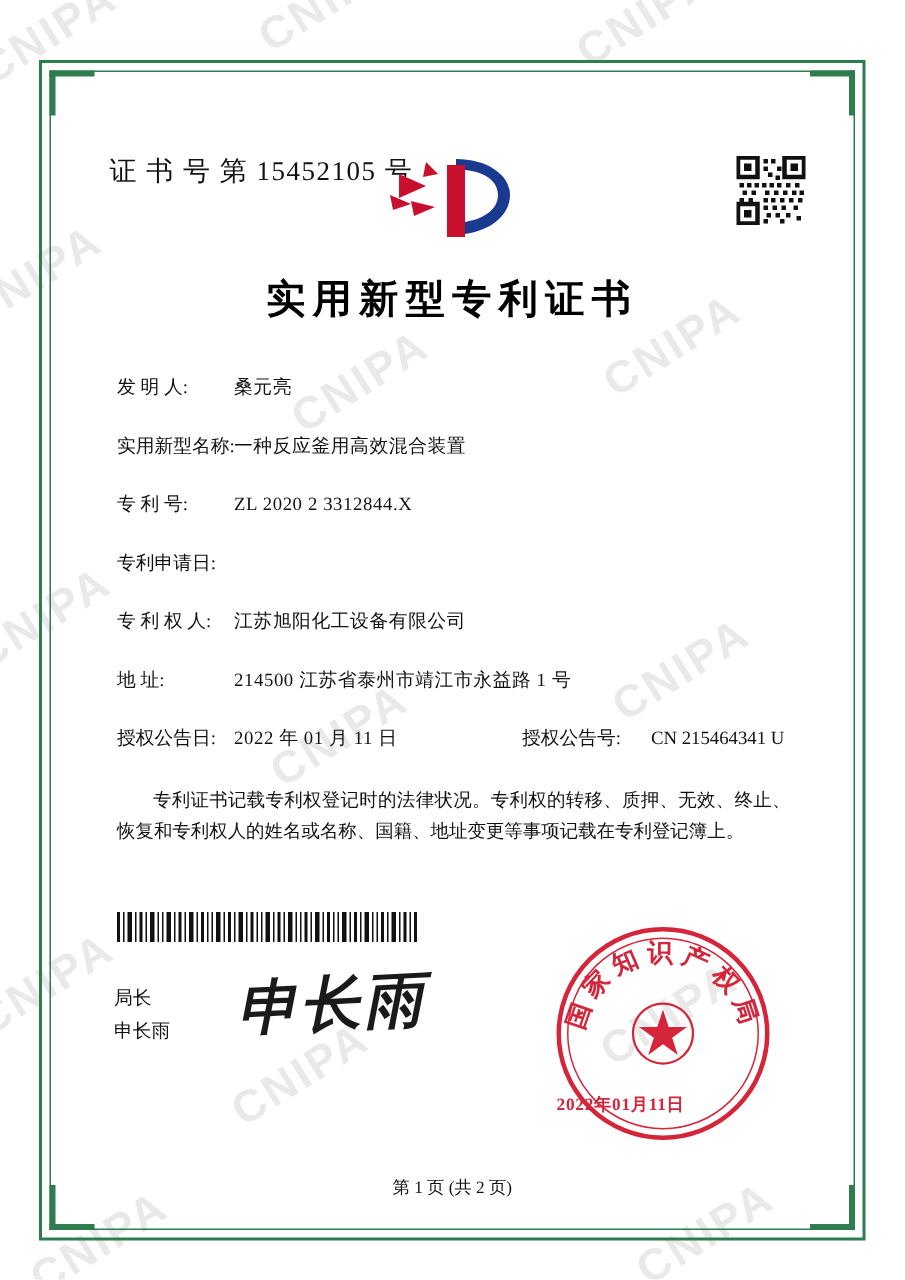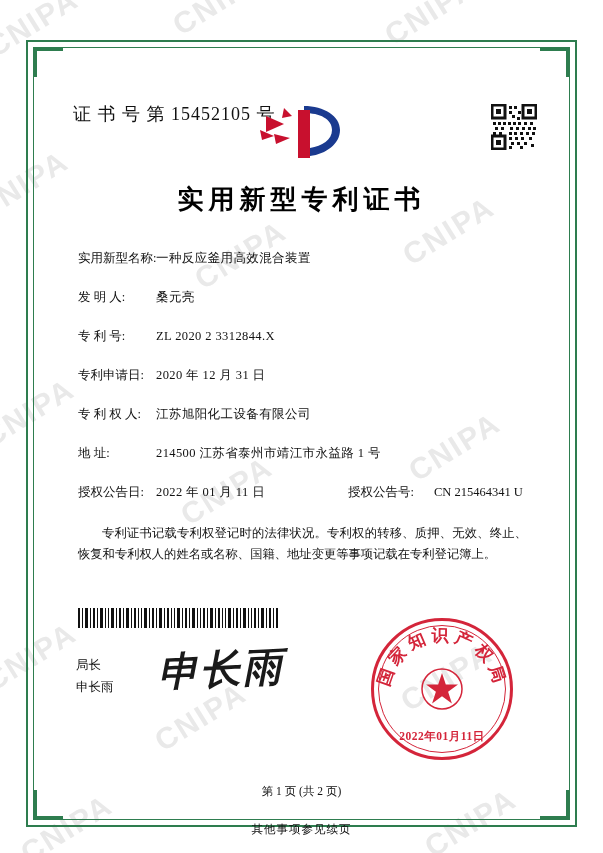--- a/index.html
+++ b/index.html
@@ -219,21 +219,21 @@
   .seal-arc-text {
     position: absolute;
     left: 0; top: 0;
     width: 142px; height: 142px;
   }
   .seal-date {
     position: absolute;
     left: 0;
     right: 0;
     bottom: 16px;
-    text-align: center;
+    text-align: left;
     font-size: 11.5px;
     font-weight: 700;
     color: #d4253a;
     letter-spacing: 0.5px;
   }
 
   
   .page-num {
     position: absolute;
     left: 0;
@@ -348,37 +348,36 @@
             <rect x="29" y="42" width="3" height="3"></rect>
         </g>
       </svg>
     </div>
 
     <div class="title">实用新型专利证书</div>
 
     <div class="fields">
 
       <div class="field-row">
+        <div class="field-label">发  明  人:</div>
+        <div class="field-value">桑元亮</div>
+      </div>
+
+      <div class="field-row">
         <div class="field-label">实用新型名称:</div>
         <div class="field-value">一种反应釜用高效混合装置</div>
       </div>
 
       <div class="field-row">
-        <div class="field-label">发  明  人:</div>
-        <div class="field-value">桑元亮</div>
-      </div>
-
-      <div class="field-row">
         <div class="field-label">专  利  号:</div>
         <div class="field-value">ZL 2020 2 3312844.X</div>
       </div>
 
       <div class="field-row">
         <div class="field-label">专利申请日:</div>
-        <div class="field-value">2020 年 12 月 31 日</div>
       </div>
 
       <div class="field-row">
         <div class="field-label">专 利 权 人:</div>
         <div class="field-value">江苏旭阳化工设备有限公司</div>
       </div>
 
       <div class="field-row">
         <div class="field-label">地      址:</div>
         <div class="field-value">214500 江苏省泰州市靖江市永益路 1 号</div>
@@ -479,16 +478,15 @@
         <svg viewBox="0 0 46 46" width="46" height="46" aria-hidden="true">
           <circle cx="23" cy="23" r="20" fill="none" stroke="#d4253a" stroke-width="1.5"></circle>
           <path d="M23 7 l3.8 11.6 h12.2 l-9.9 7.2 3.8 11.6 -9.9 -7.2 -9.9 7.2 3.8 -11.6 -9.9 -7.2 h12.2 z" fill="#d4253a"></path>
         </svg>
       </div>
 
       <div class="seal-date">2022年01月11日</div>
     </div>
 
     <div class="page-num">第 1 页 (共 2 页)</div>
-    <div class="footnote">其他事项参见续页</div>
 
   </div>
 </div>
 
 </body></html>

